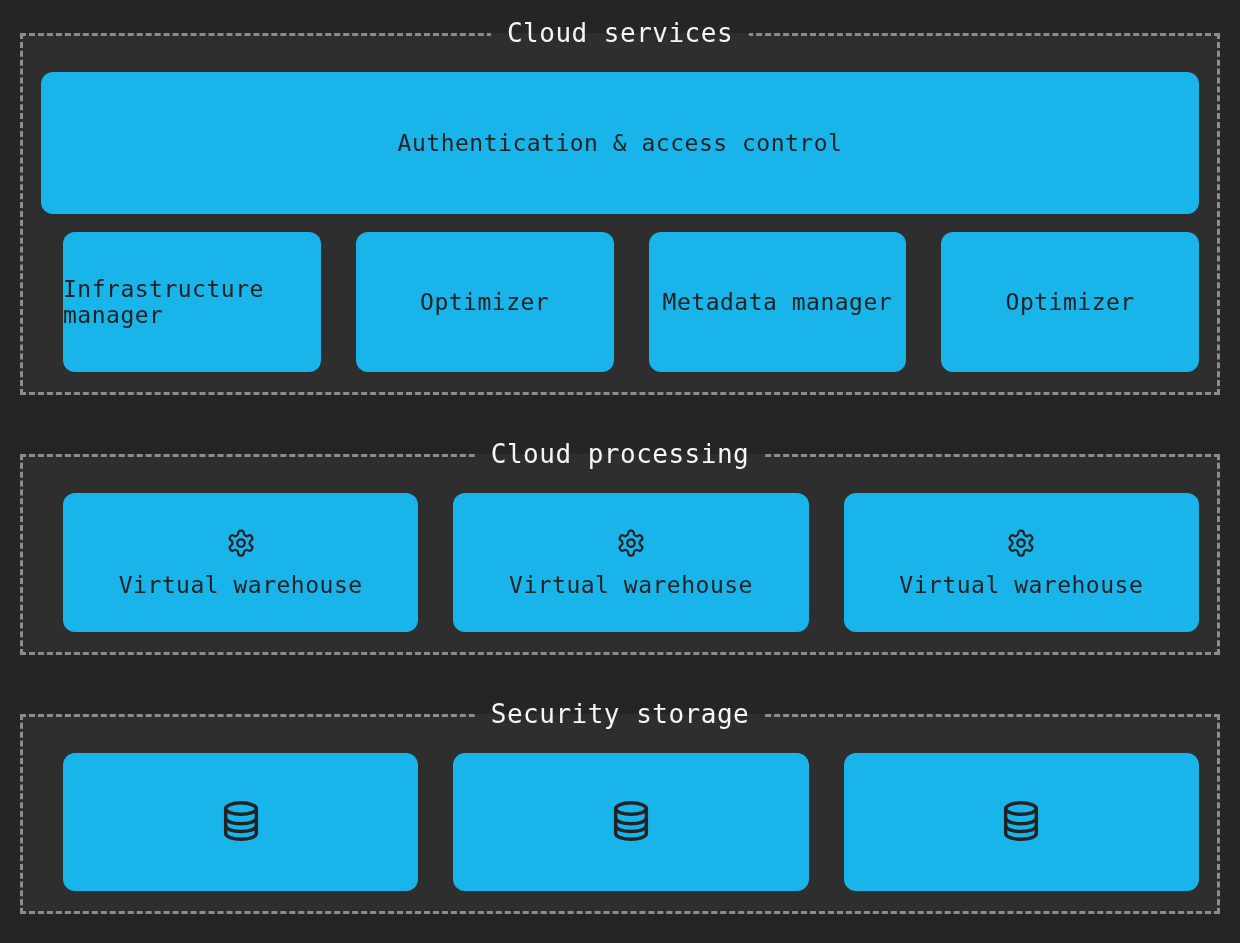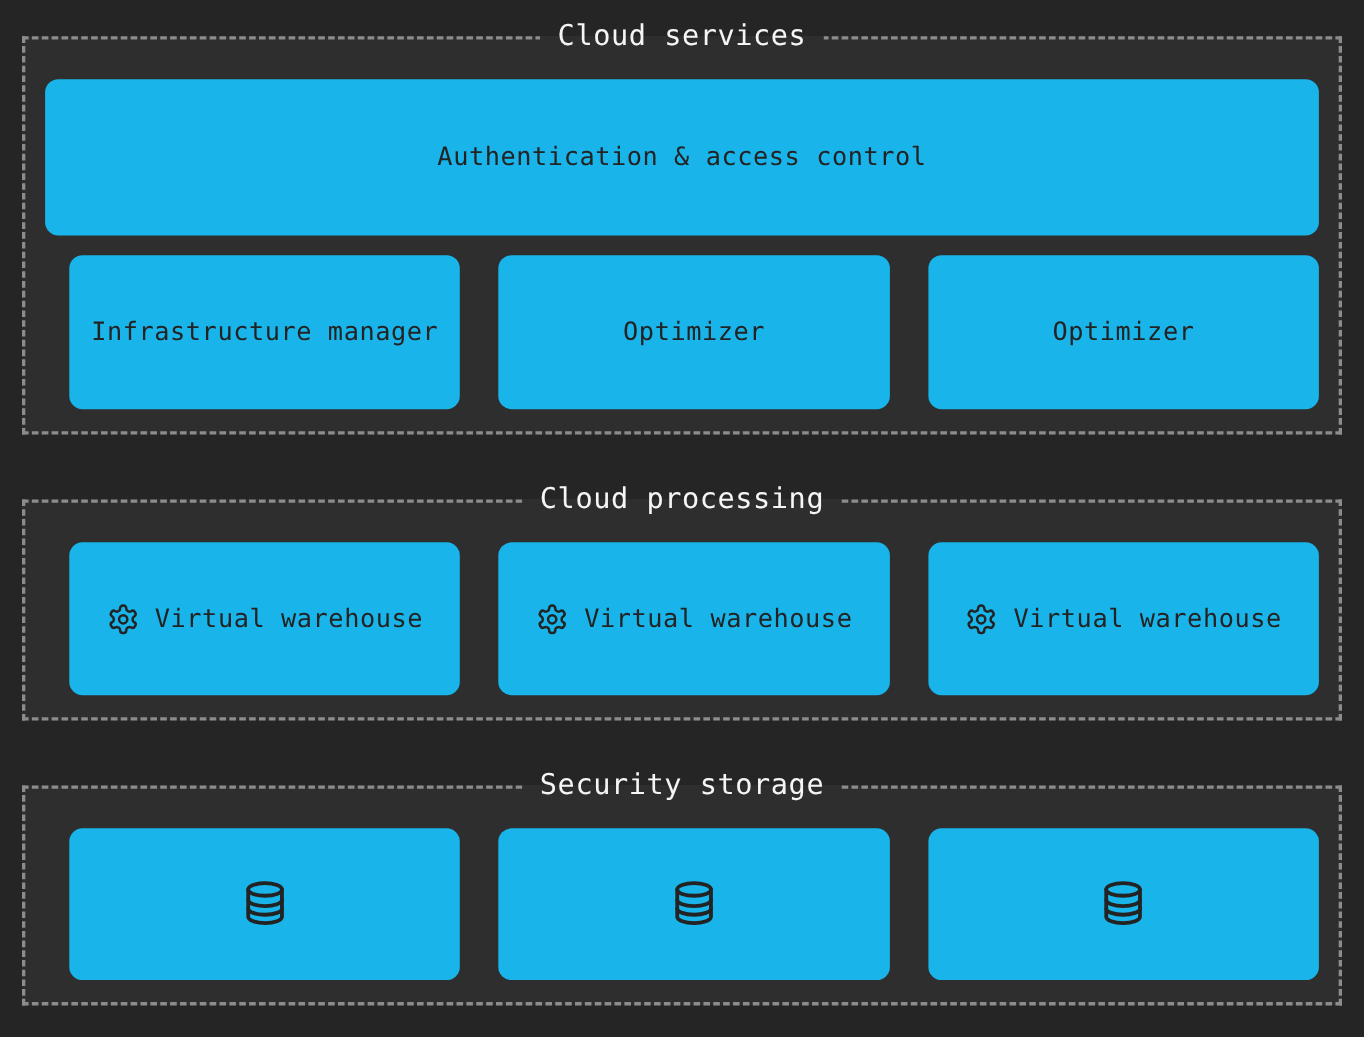--- a/index.html
+++ b/index.html
@@ -45,21 +45,21 @@
     display: flex;
     align-items: center;
     justify-content: center;
     font-size: 23px;
     letter-spacing: 0.5px;
   }
   .box-full { height: 142px; margin-bottom: 18px; }
   .row { display: flex; gap: 13px; }
   .row .box { flex: 1; margin-left: 22px; }
   .cloud-row .box { height: 140px; }
-  .vw-box { flex-direction: row; gap: 14px; height: 139px; }
+  .vw-box { flex-direction: column; gap: 14px; height: 139px; }
   .db-box { height: 138px; }
   .icon { display: block; }
   .gear { width: 30px; height: 30px; }
   .db { width: 46px; height: 46px; }
 </style>
 </head>
 <body>
 
 <div class="page">
 
@@ -69,20 +69,23 @@
     <div class="box box-full">
       <span>Authentication &amp; access control</span>
     </div>
 
     <div class="row cloud-row">
       <div class="box">
         <span>Infrastructure manager</span>
       </div>
       <div class="box">
         <span>Optimizer</span>
+      </div>
+      <div class="box">
+        <span>Metadata manager</span>
       </div>
       <div class="box">
         <span>Optimizer</span>
       </div>
     </div>
   </section>
 
   <section class="group">
     <div class="group-title">Cloud processing</div>
 

